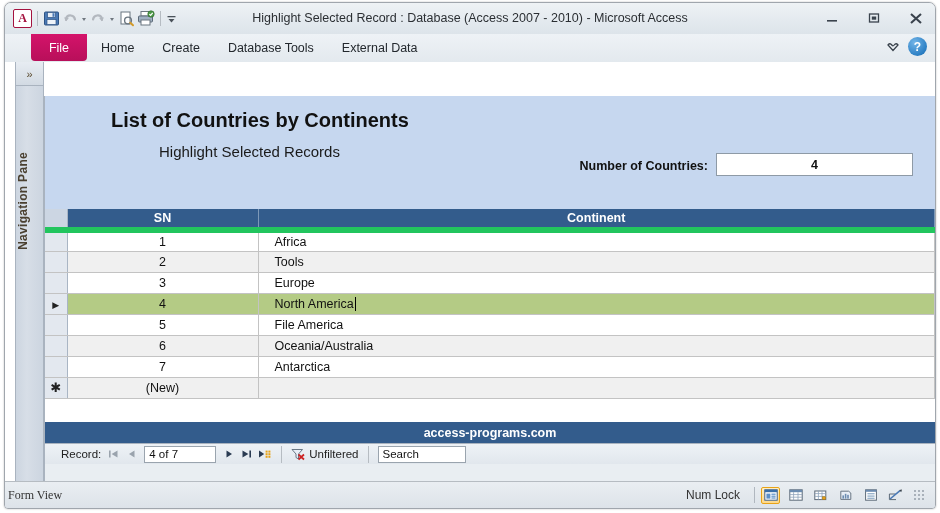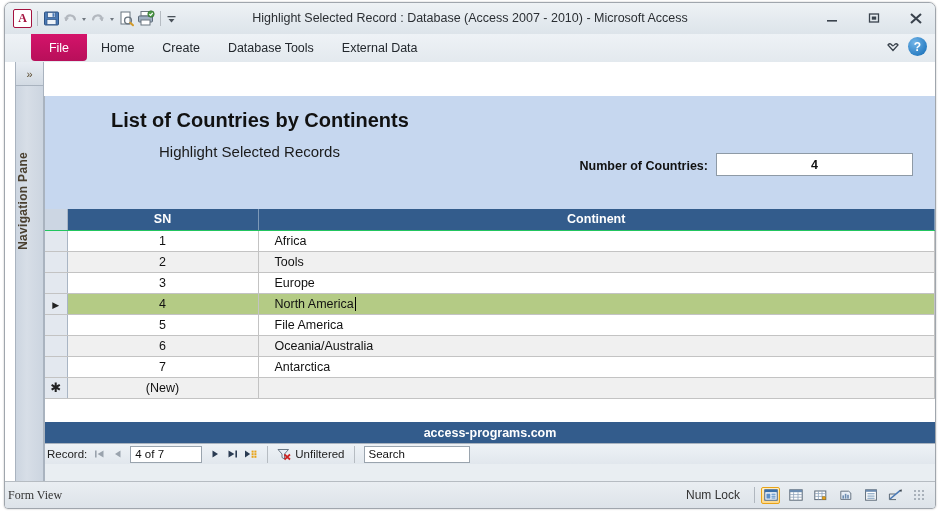--- a/index.html
+++ b/index.html
@@ -243,21 +243,21 @@
     box-sizing: border-box;
   }
   .col-sel   { width: 22px; }
   .col-sn    { width: 191px; }
 
   .sheet-table thead th {
     background: #335c8c;
     color: #ffffff;
     font-weight: bold;
     border-right: 1px solid #7d99b8;
-    border-bottom: 1px solid #22c55e;
+    border-bottom: 6px solid #22c55e;
     text-align: center;
   }
   .sheet-table thead th.col-sel {
     background: #ccd6e3;
     border-right: 1px solid #a9b5c4;
   }
   .sheet-table tbody td {
     border-bottom: 1px solid #c3c3c3;
     border-right: 1px solid #c3c3c3;
     background: #ffffff;
@@ -303,21 +303,21 @@
     display: flex; align-items: center; justify-content: center;
   }
 
   
   .navbar {
     position: absolute; left: 0; right: 0; bottom: 18px;
     height: 21px;
     background: linear-gradient(to bottom, #eef2f6, #e1e7ed);
     border-top: 1px solid #a9b3bf;
     display: flex; align-items: center;
-    padding-left: 2px;
+    padding-left: 16px;
     gap: 3px;
     box-sizing: border-box;
     font-size: 11.5px;
   }
   .nav-label { color: #222; margin-right: 2px; }
   .nav-btn {
     width: 15px; height: 17px;
     display: flex; align-items: center; justify-content: center;
     color: #2a3b52; font-size: 10px;
   }
@@ -334,21 +334,21 @@
   }
   .nav-sep {
     width: 1px; height: 17px; background: #b6bcc2; margin: 0 6px;
   }
   .nav-filter {
     display: flex; align-items: center; gap: 4px;
     color: #222;
   }
   .filter-icon { position: relative; width: 14px; height: 13px; }
   .search-box {
-    width: 106px; height: 17px;
+    width: 88px; height: 17px;
     background: #fff;
     border: 1px solid #9aa4ae;
     box-sizing: border-box;
     display: flex; align-items: center;
     padding-left: 4px;
     font-size: 11.5px; color: #111;
   }
 
   
   .canvas-bottom {

